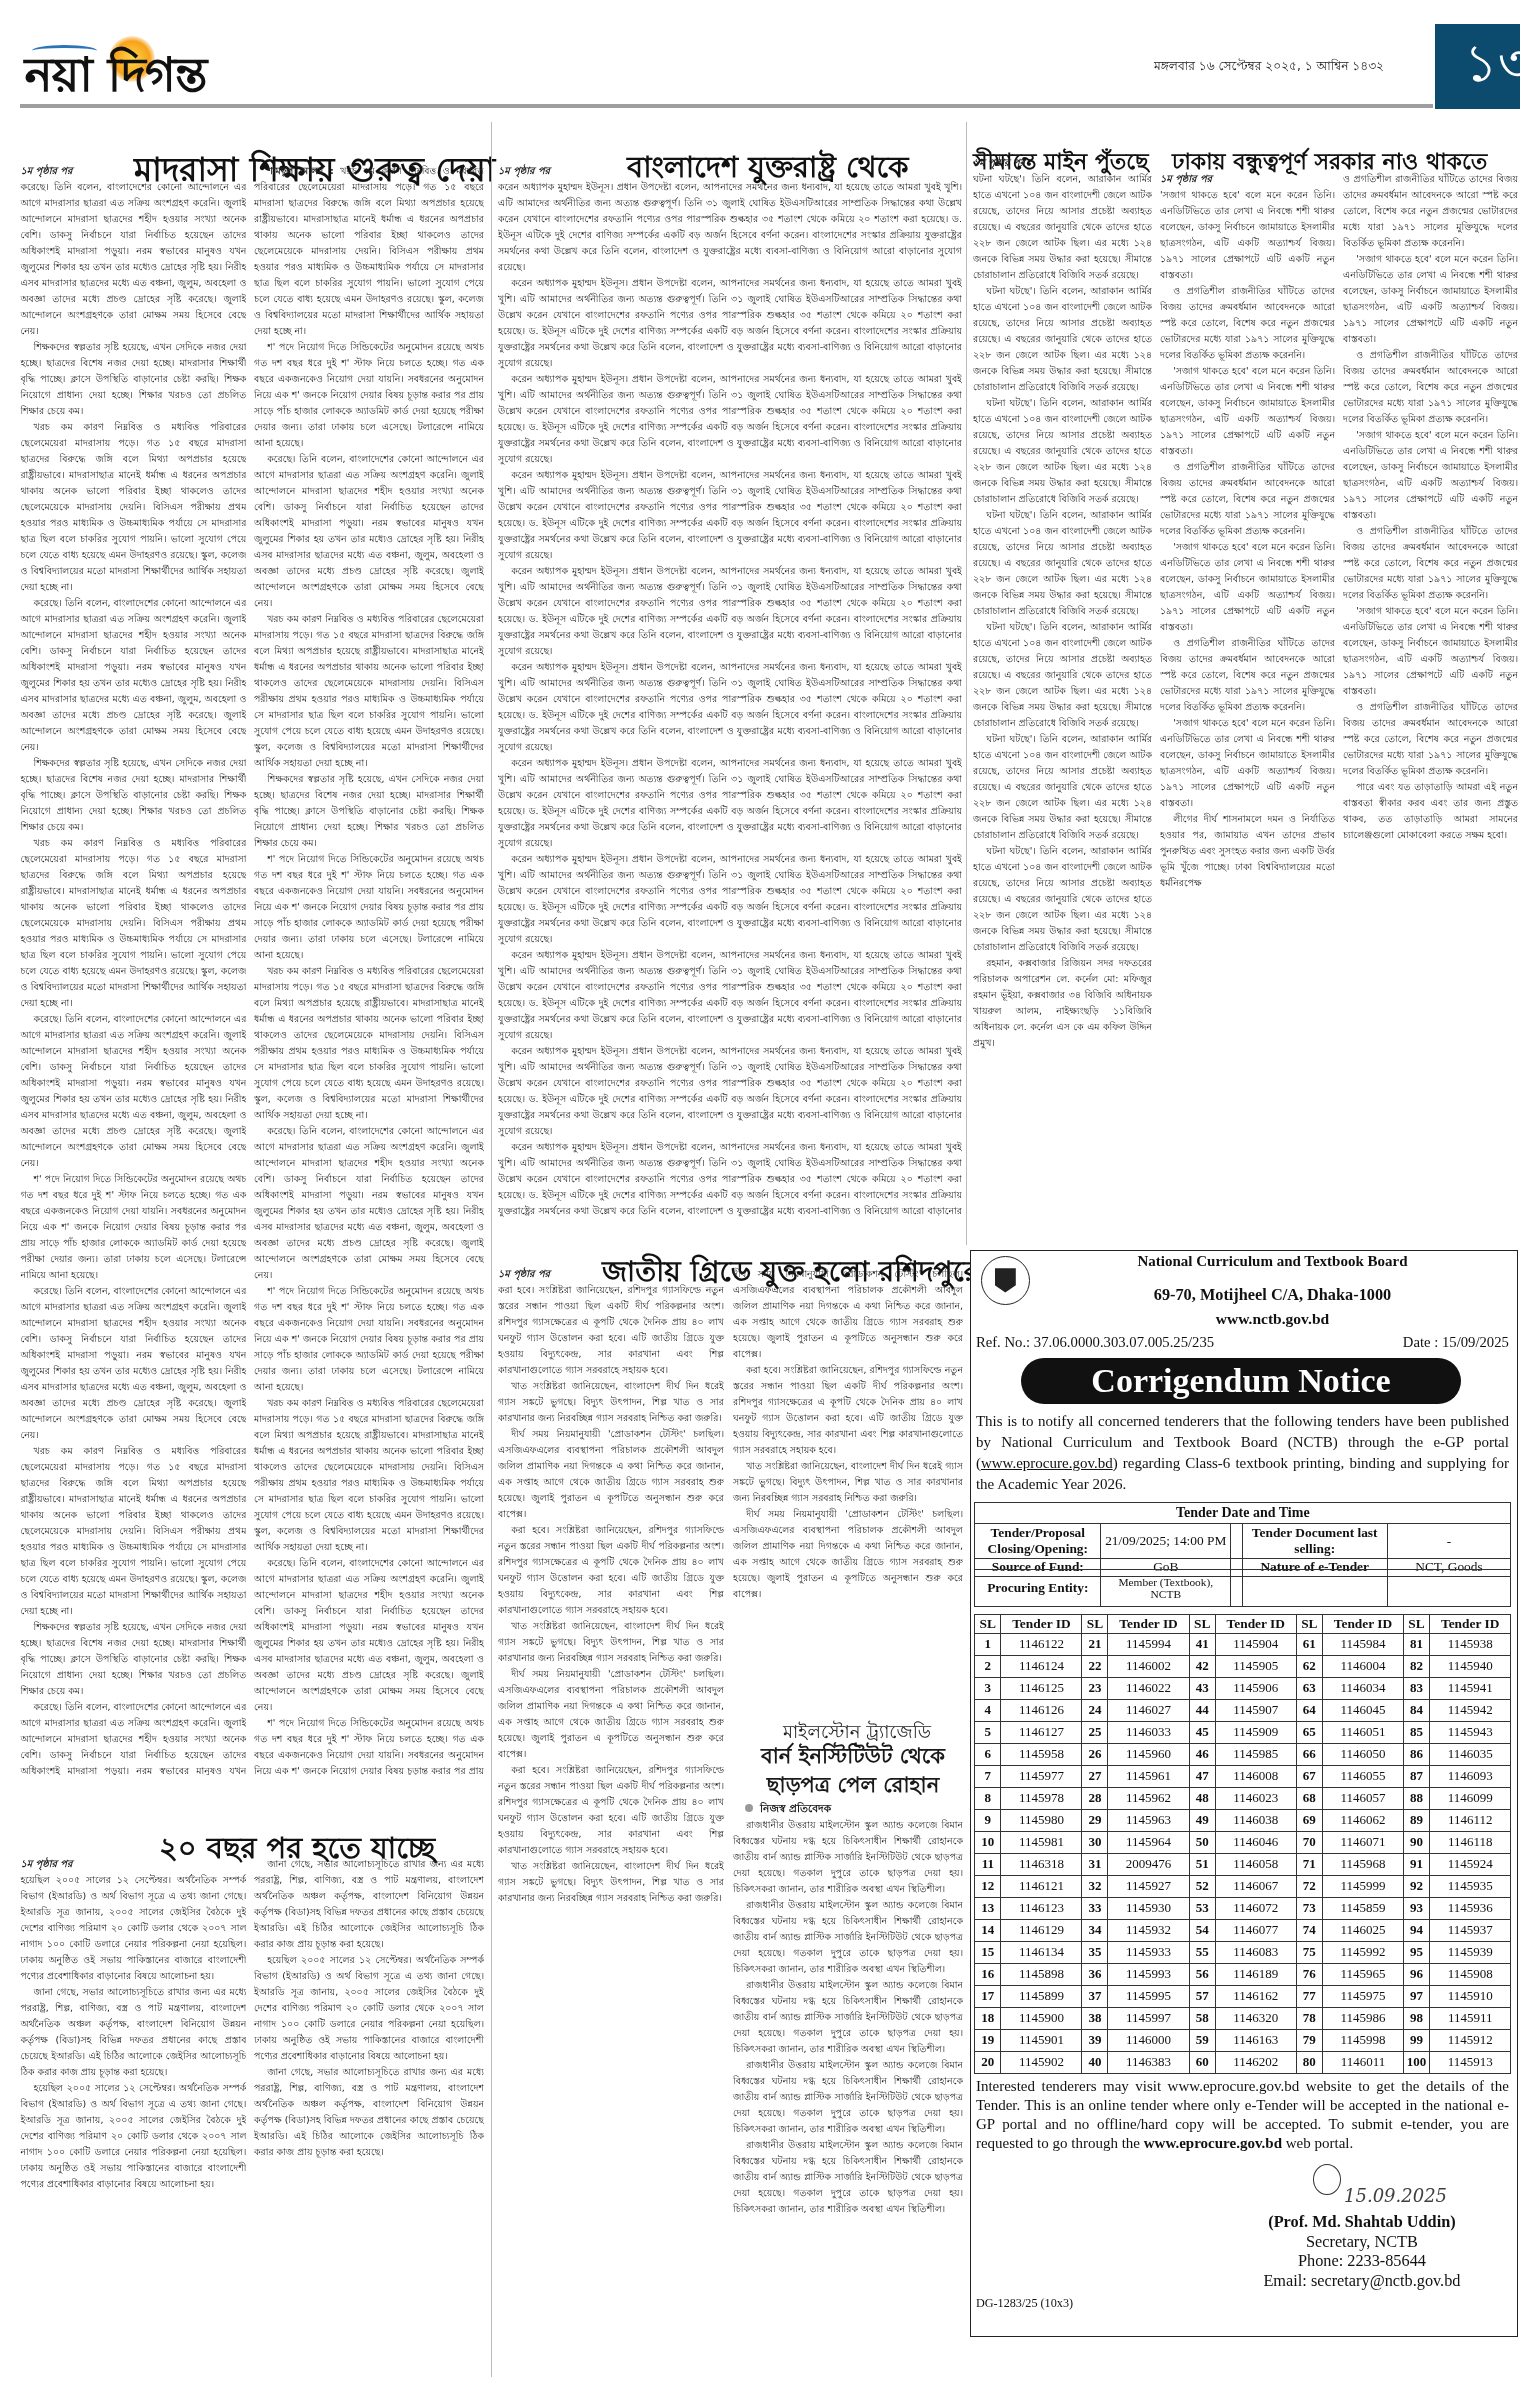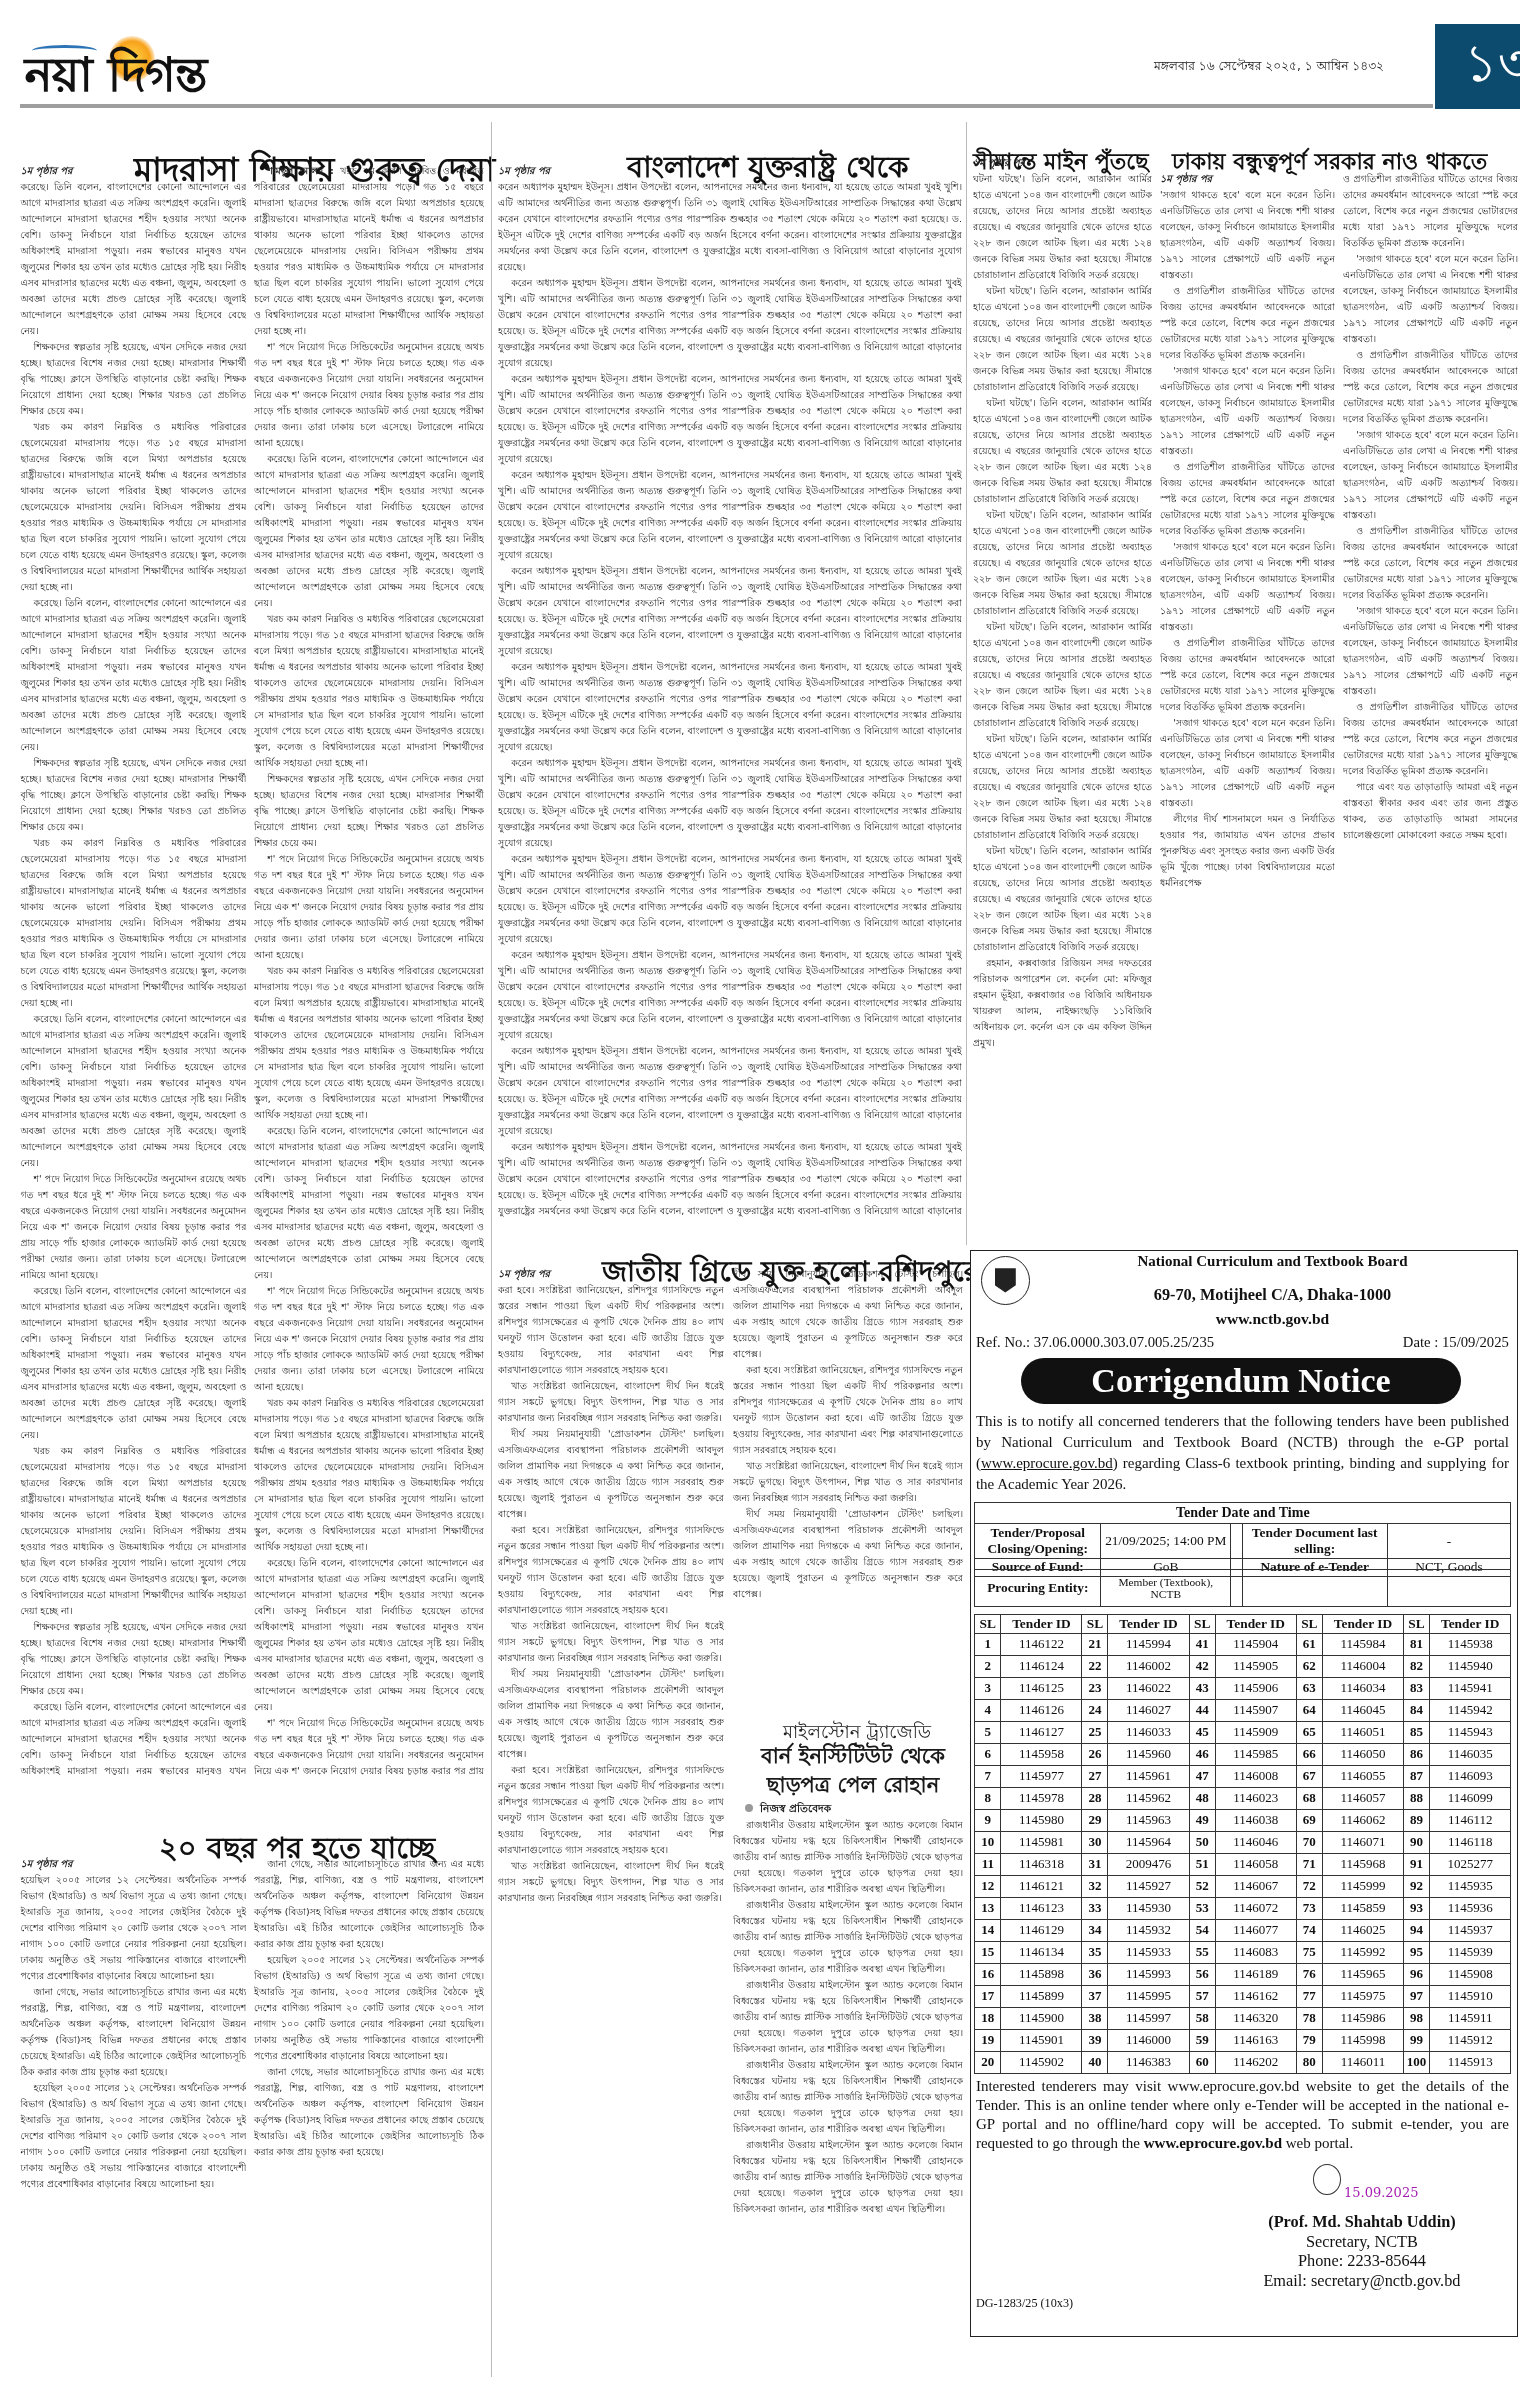--- a/index.html
+++ b/index.html
@@ -36,21 +36,21 @@
   .ad-table td { border: 0.8px solid #333; text-align: center; padding: 0.8px 2.4px; }
   .t-info { top: 251px; }
   .t-info td.b { font-weight: bold; }
   .t-info .title { font-weight: bold; font-size: 14px; height: 21px; }
   .t-proc { top: 318px; }
   .t-ids { top: 363px; }
   .t-ids td { height: 22px; font-size: 13px; }
   .t-ids td.sl { font-weight: bold; width: 26px; }
   .t-ids th { border: 0.8px solid #333; font-weight: bold; font-size: 13.4px; line-height: 14.7px; padding: 1.6px 0.8px; }
   .ad-outro { position: absolute; left: 4.9px; right: 8.1px; top: 826px; font-size: 15px; line-height: 19px; text-align: justify; }
-  .ad-sign { position: absolute; left: 342px; top: 913px; width: 130px; height: 41px; font-family: "DejaVu Serif", serif; font-size: 13px; color: #a21caf; }
+  .ad-sign { position: absolute; left: 342px; top: 913px; width: 130px; height: 41px; font-family: "DejaVu Serif", serif; font-style: italic; font-size: 18px; color: #404040; }
   .ad-sign-mark { position: absolute; left: 0; top: 0; width: 28px; height: 31px; border: 1.6px solid #333; border-radius: 50%; }
   .ad-sign-date { position: absolute; left: 31px; top: 21px; }
   .ad-signer { position: absolute; left: 244px; right: 8.1px; top: 961px; text-align: center; font-size: 16.3px; line-height: 19.5px; }
   .ad-signer .nm { font-weight: bold; }
   .ad-dg { position: absolute; left: 4.9px; top: 1045px; font-size: 12.2px; }
 </style>
 </head>
 <body>
 
 <div class="masthead">
@@ -381,21 +381,21 @@
         <tr>
           <td class="sl">11</td>
           <td>1146318</td>
           <td class="sl">31</td>
           <td>2009476</td>
           <td class="sl">51</td>
           <td>1146058</td>
           <td class="sl">71</td>
           <td>1145968</td>
           <td class="sl">91</td>
-          <td>1025277</td>
+          <td>1145924</td>
         </tr>
         <tr>
           <td class="sl">12</td>
           <td>1146121</td>
           <td class="sl">32</td>
           <td>1145927</td>
           <td class="sl">52</td>
           <td>1146067</td>
           <td class="sl">72</td>
           <td>1145999</td>

